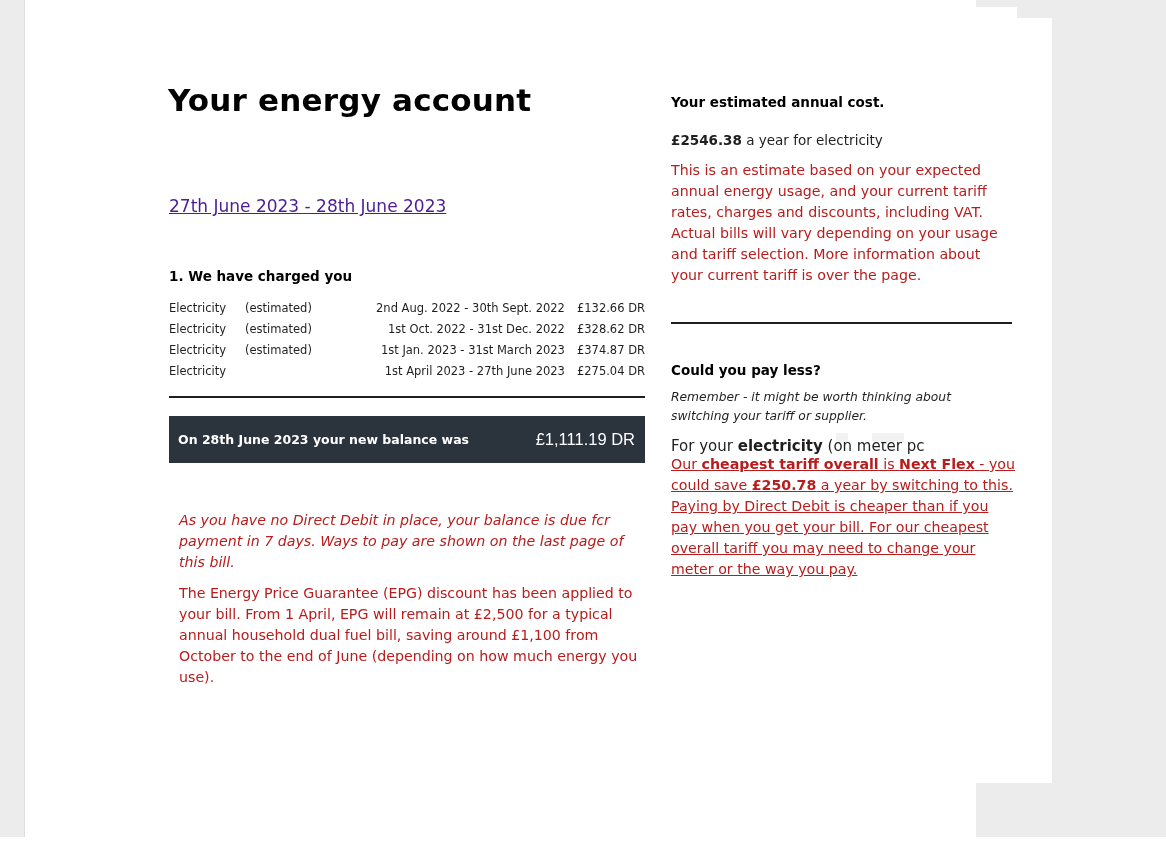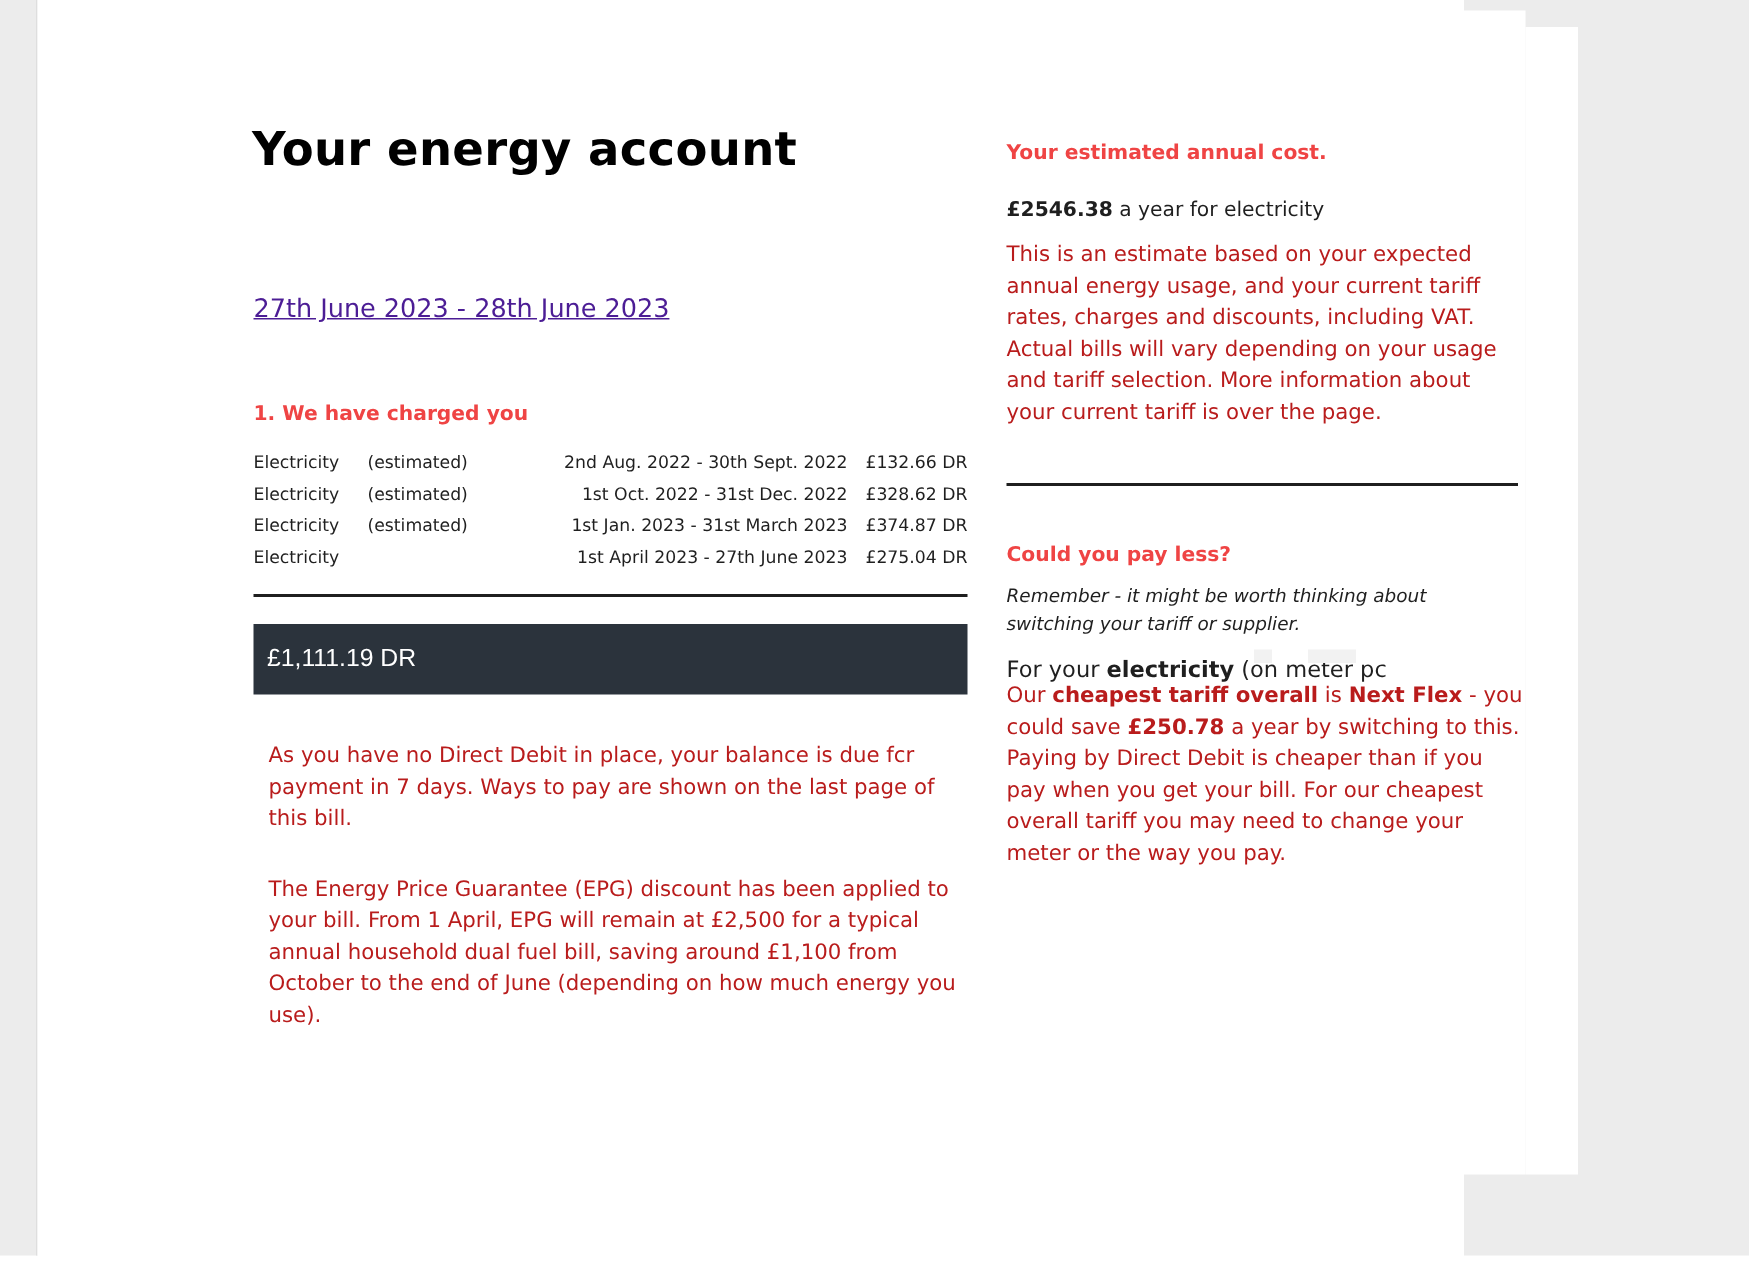--- a/index.html
+++ b/index.html
@@ -21,21 +21,21 @@
 
     #page-title {
       left: 168px; top: 82px; margin: 0;
       font-size: 31px; font-weight: bold; color: #000000; letter-spacing: 0.2px;
       font-family: "DejaVu Sans", sans-serif;
     }
     #period {
       left: 169px; top: 196px; font-size: 17px; color: #4c1d95; text-decoration: underline;
     }
     .red-h {
-      color: #ef4444; font-weight: bold; font-size: 13.5px;
+      color: #000000; font-weight: bold; font-size: 13.5px;
     }
     #charged-heading { left: 169px; top: 268px; }
 
     #charges-table {
       left: 169px; top: 297px; width: 476px; border-collapse: collapse;
       font-size: 11.5px; color: #1f1f1f;
     }
     #charges-table td { padding: 0; height: 21px; white-space: nowrap; }
     #charges-table td.c-fuel { width: 76px; }
     #charges-table td.c-est { width: 90px; }
@@ -49,39 +49,39 @@
     #balance-banner {
       left: 169px; top: 416px; width: 476px; height: 47px;
       background: #2b333c; color: #ffffff; box-sizing: border-box;
       display: flex; align-items: center; justify-content: space-between;
       padding: 0 10px 0 9px;
     }
     #balance-label { font-size: 12.5px; font-weight: bold; }
     #balance-amount { font-family: "Liberation Sans", sans-serif; font-size: 16.5px; }
 
     .para { font-size: 14.2px; line-height: 21px; color: #b91c1c; }
-    #dd-para { left: 179px; top: 494px; width: 465px; }
+    #dd-para { left: 179px; top: 510px; width: 465px; font-style: italic; }
     #epg-para { left: 179px; top: 583px; width: 460px; }
 
     #annual-heading { left: 671px; top: 94px; }
     #annual-line { left: 671px; top: 121px; font-size: 13.5px; margin-top: 11px; }
     #annual-line b { font-weight: bold; }
     #estimate-para { left: 671px; top: 160px; width: 345px; }
 
     #payless-heading { left: 671px; top: 362px; font-size: 13.5px; }
     #remember-para {
       left: 671px; top: 388px; width: 340px; font-style: italic;
       font-size: 12.3px; line-height: 19px;
     }
     #meter-line { left: 671px; top: 437px; font-size: 15px; white-space: nowrap; }
     #meter-line b { font-weight: bold; }
     .redact { position: absolute; background: #f2f2f2; height: 9px; top: 433px; }
     #redact-1 { left: 836px; width: 12px; }
     #redact-2 { left: 872px; width: 32px; }
-    #cheapest-para { left: 671px; top: 454px; width: 345px; }
+    #cheapest-para { left: 671px; top: 454px; width: 345px; text-decoration: underline; }
     #cheapest-para b { font-weight: bold; }
   </style>
 </head>
 <body>
 
 <div class="bg-gray" id="bg-left"></div>
 <div class="bg-gray" id="bg-right"></div>
 <div class="paper" id="page-main"></div>
 <div class="paper" id="paper-strip-a"></div>
 <div class="paper" id="paper-strip-b"></div>
@@ -116,20 +116,21 @@
       <td class="c-est"></td>
       <td class="c-period">1st April 2023 - 27th June 2023</td>
       <td class="c-amt">£275.04 DR</td>
     </tr>
   </tbody>
 </table>
 
 <div class="rule" id="rule-left"></div>
 
 <div class="abs" id="balance-banner">
+  <span id="balance-label">On 28th June 2023 your new balance was</span>
   <span id="balance-amount">£1,111.19 DR</span>
 </div>
 
 <div class="abs para" id="dd-para">As you have no Direct Debit in place, your balance is due fcr payment in 7 days. Ways to pay are shown on the last page of this bill.</div>
 <div class="abs para" id="epg-para">The Energy Price Guarantee (EPG) discount has been applied to your bill. From 1 April, EPG will remain at £2,500 for a typical annual household dual fuel bill, saving around £1,100 from October to the end of June (depending on how much energy you use).</div>
 
 <div class="abs red-h" id="annual-heading">Your estimated annual cost.</div>
 <div class="abs" id="annual-line"><b>£2546.38</b><span> a year for electricity</span></div>
 <div class="abs para" id="estimate-para">This is an estimate based on your expected annual energy usage, and your current tariff rates, charges and discounts, including VAT. Actual bills will vary depending on your usage and tariff selection. More information about your current tariff is over the page.</div>
 

